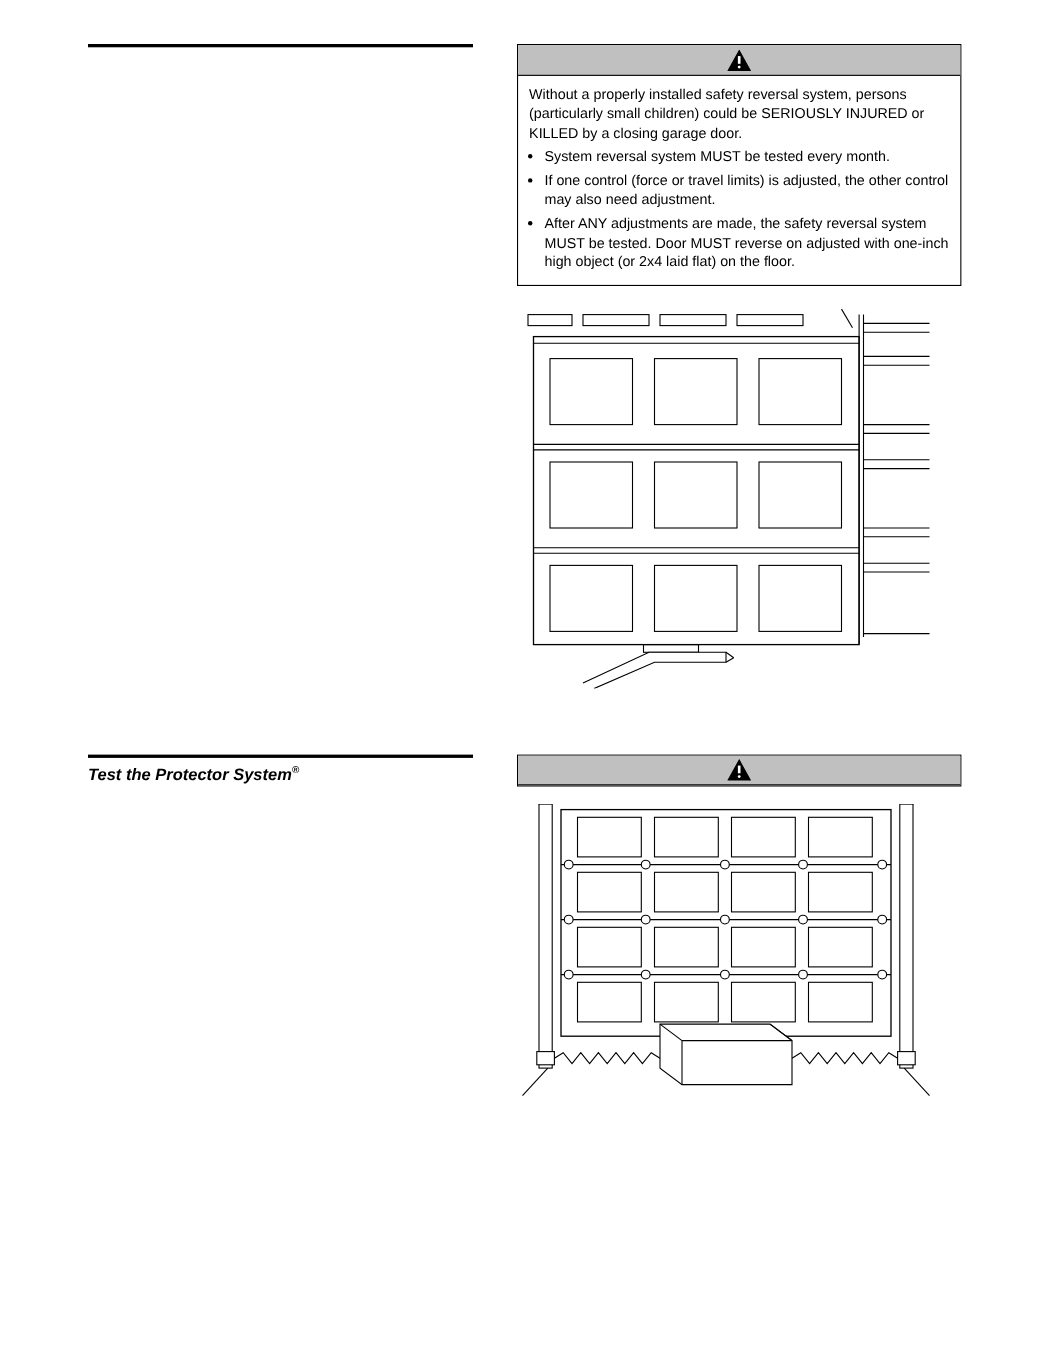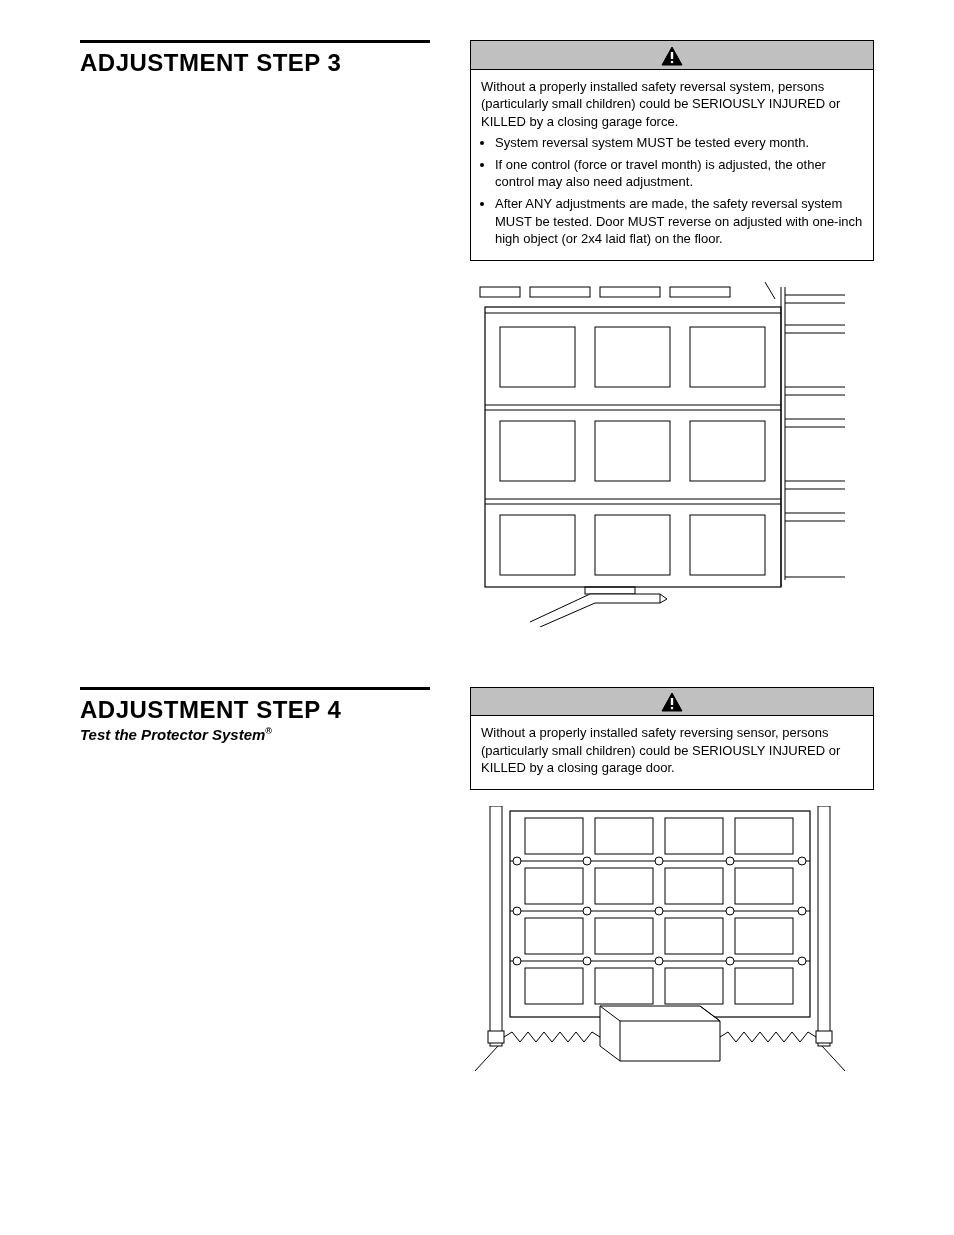--- a/index.html
+++ b/index.html
@@ -76,39 +76,38 @@
     svg {
       display: block;
     }
   </style>
 </head>
 <body>
 
 <div class="section">
   <div class="left-col">
     <div class="divider"></div>
-    <h2 class="step-title">ADJUSTMENT STEP 3</h2>
   </div>
 
   <div class="right-col">
     <div class="warning-box">
       <div class="warning-header">
         <span>
           <svg width="22" height="20" viewBox="0 0 22 20" style="display:inline-block;vertical-align:middle">
             <path d="M11 1 L21 19 L1 19 Z" fill="#000" stroke="#000" stroke-width="1"></path>
             <rect x="9.8" y="6" width="2.4" height="7" fill="#fff"></rect>
             <circle cx="11" cy="16" r="1.3" fill="#fff"></circle>
           </svg>
         </span>
       </div>
       <div class="warning-body">
-        <p>Without a properly installed safety reversal system, persons (particularly small children) could be SERIOUSLY INJURED or KILLED by a closing garage force.</p>
+        <p>Without a properly installed safety reversal system, persons (particularly small children) could be SERIOUSLY INJURED or KILLED by a closing garage door.</p>
         <ul>
           <li>System reversal system MUST be tested every month.</li>
-          <li>If one control (force or travel month) is adjusted, the other control may also need adjustment.</li>
+          <li>If one control (force or travel limits) is adjusted, the other control may also need adjustment.</li>
           <li>After ANY adjustments are made, the safety reversal system MUST be tested. Door MUST reverse on adjusted with one-inch high object (or 2x4 laid flat) on the floor.</li>
         </ul>
       </div>
     </div>
 
     <div class="svg-diagram">
       <svg width="380" height="350" viewBox="0 0 380 350">
 
         <rect x="10" y="10" width="40" height="10" fill="none" stroke="#000"></rect>
         <rect x="60" y="10" width="60" height="10" fill="none" stroke="#000"></rect>
@@ -157,39 +156,35 @@
         <line x1="311" y1="10" x2="311" y2="310" stroke="#000"></line>
         <line x1="315" y1="10" x2="315" y2="303" stroke="#000"></line>
       </svg>
     </div>
   </div>
 </div>
 
 <div class="section">
   <div class="left-col">
     <div class="divider"></div>
-    <h2 class="step-title">ADJUSTMENT STEP 4</h2>
     <p class="step-subtitle">
       <span>Test the Protector System</span><sup>®</sup>
     </p>
   </div>
 
   <div class="right-col">
     <div class="warning-box">
       <div class="warning-header">
         <span>
           <svg width="22" height="20" viewBox="0 0 22 20" style="display:inline-block;vertical-align:middle">
             <path d="M11 1 L21 19 L1 19 Z" fill="#000" stroke="#000" stroke-width="1"></path>
             <rect x="9.8" y="6" width="2.4" height="7" fill="#fff"></rect>
             <circle cx="11" cy="16" r="1.3" fill="#fff"></circle>
           </svg>
         </span>
-      </div>
-      <div class="warning-body">
-        <p>Without a properly installed safety reversing sensor, persons (particularly small children) could be SERIOUSLY INJURED or KILLED by a closing garage door.</p>
       </div>
     </div>
 
     <div class="svg-diagram">
       <svg width="380" height="270" viewBox="0 0 380 270">
 
         <rect x="40" y="5" width="300" height="206" fill="none" stroke="#000" stroke-width="1.2"></rect>
 
         <g stroke="#000" fill="none">
 

